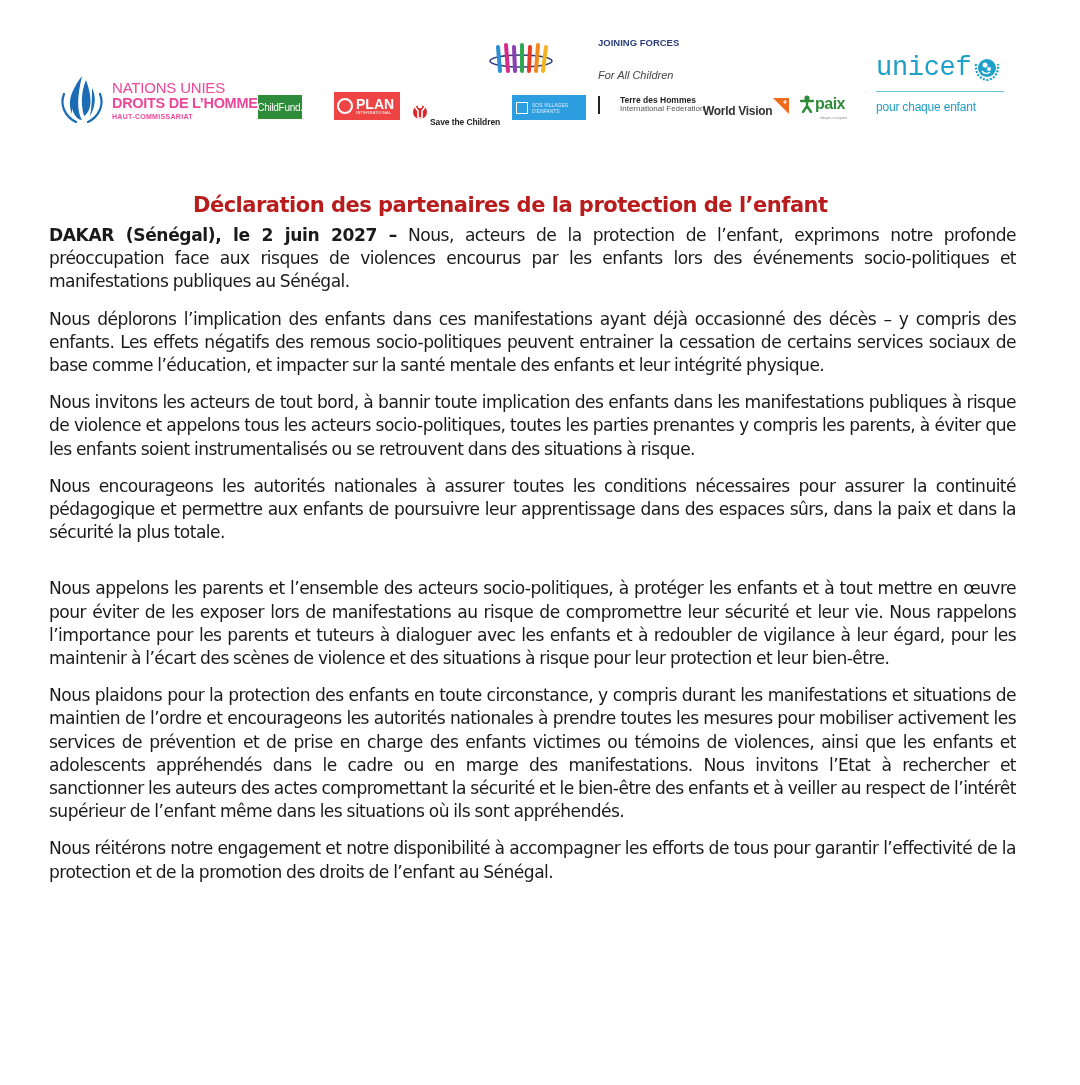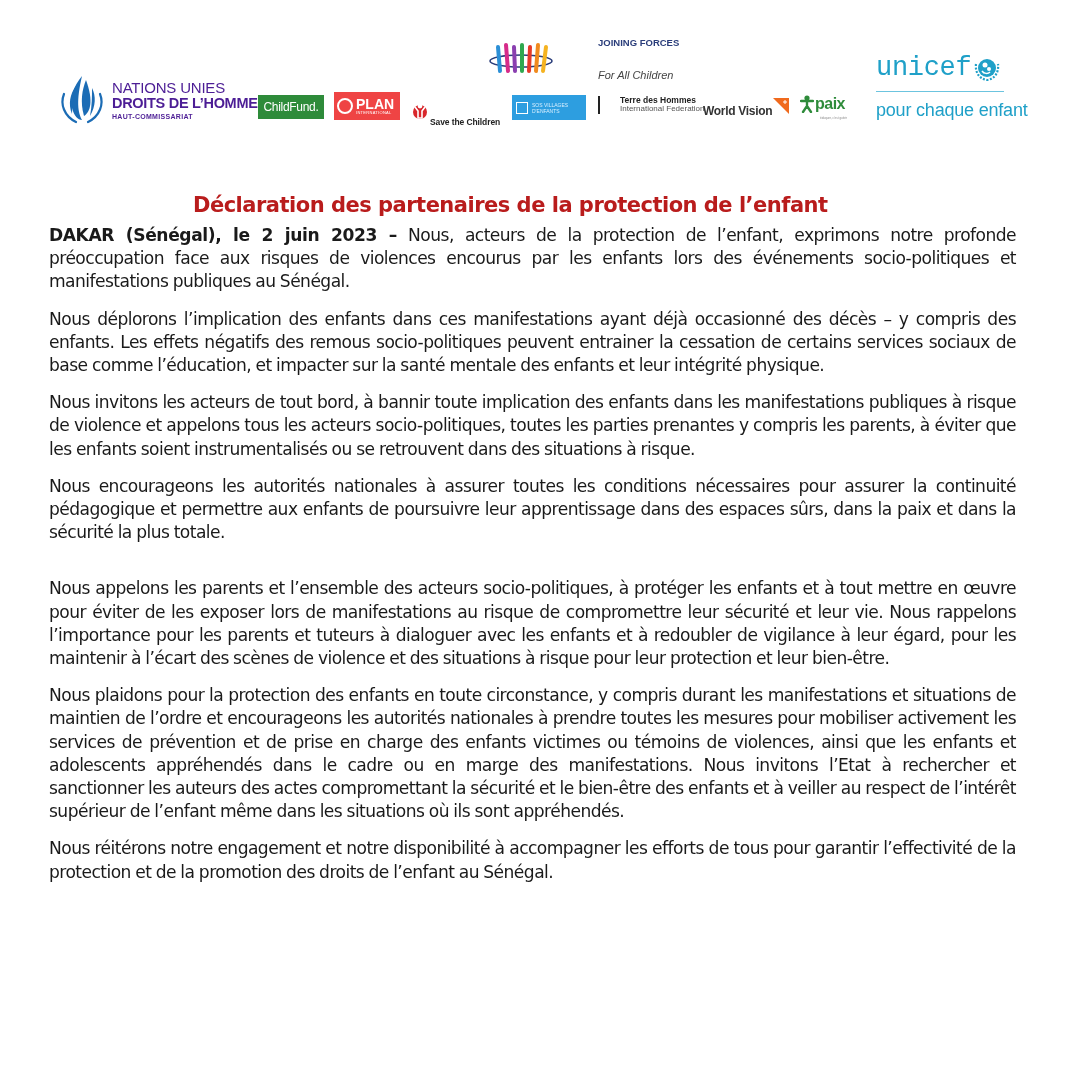--- a/index.html
+++ b/index.html
@@ -3,26 +3,26 @@
 <meta charset="utf-8">
 <style>
   html, body { margin: 0; padding: 0; background: #ffffff; }
   body { width: 1080px; height: 1085px; overflow: hidden; position: relative; font-family: "DejaVu Sans", sans-serif; color: #111; }
 
   .logos { position: absolute; left: 0; top: 0; width: 1080px; height: 160px; }
 
   
   .ohchr { position: absolute; left: 56px; top: 72px; display: flex; align-items: center; }
   .ohchr svg { width: 52px; height: 56px; }
-  .ohchr .txt { margin-left: 4px; line-height: 1; color: #4c1d95; }
+  .ohchr .txt { margin-left: 4px; line-height: 1; color: #ec4899; }
   .ohchr .l1 { font-family: "Liberation Sans", sans-serif; font-size: 15px; letter-spacing: -0.2px; }
   .ohchr .l2 { font-family: "Liberation Sans", sans-serif; font-size: 14.5px; font-weight: bold; margin-top: 1px; letter-spacing: -0.3px; }
   .ohchr .l3 { font-family: "Liberation Sans", sans-serif; font-size: 7px; font-weight: bold; margin-top: 3px; letter-spacing: 0.3px; }
 
-  .childfund { position: absolute; left: 258px; top: 95px; width: 66px; height: 24px; background: #2e8b3a; color: #fff; font-family: "Liberation Sans", sans-serif; font-size: 12px; display: flex; align-items: center; justify-content: center; letter-spacing: -0.3px; }
+  .childfund { position: absolute; left: 258px; top: 95px; width: 44px; height: 24px; background: #2e8b3a; color: #fff; font-family: "Liberation Sans", sans-serif; font-size: 10px; display: flex; align-items: center; justify-content: center; letter-spacing: -0.3px; }
 
   .plan { position: absolute; left: 334px; top: 92px; width: 66px; height: 28px; background: #ef4444; color: #fff; display: flex; align-items: center; padding-left: 3px; box-sizing: border-box; }
   .plan .p1 { font-family: "Liberation Sans", sans-serif; font-weight: bold; font-size: 14px; line-height: 1; }
   .plan .p2 { font-family: "Liberation Sans", sans-serif; font-size: 4px; line-height: 1; letter-spacing: 0.3px; }
   .plan .circle { width: 16px; height: 16px; border-radius: 50%; border: 2px solid #fff; box-sizing: border-box; margin-right: 3px; }
 
   .stc { position: absolute; left: 413px; top: 95px; display: flex; align-items: center; }
   .stc .ic { width: 14px; height: 18px; }
   .stc .t { font-family: "Liberation Sans", sans-serif; font-weight: bold; font-size: 8.5px; color: #222; margin-left: 3px; letter-spacing: -0.1px; margin-top: 22px; }
 
@@ -47,21 +47,21 @@
   .jf svg { width: 66px; height: 36px; }
   .jf .txt { margin-left: 44px; line-height: 1; }
   .jf .a { font-family: "Liberation Sans", sans-serif; font-weight: bold; font-size: 9.5px; color: #2a3d7a; }
   .jf .b { font-family: "Liberation Sans", sans-serif; font-style: italic; font-size: 11px; color: #444; margin-top: 22px; }
 
   .unicef { position: absolute; left: 876px; top: 54px; }
   .unicef .row { display: flex; align-items: center; }
   .unicef .w { font-family: Liberation Mono, monospace; font-size: 27px; color: #1fa0c8; letter-spacing: -0.3px; line-height: 1; }
   .unicef .emb { width: 28px; height: 28px; margin-left: 2px; }
   .unicef .rule { width: 128px; height: 1px; background: #6cc4df; margin-top: 9px; }
-  .unicef .tag { font-family: "Liberation Sans", sans-serif; font-size: 18px; color: #1fa0c8; margin-top: 8px; letter-spacing: -0.2px; }
+  .unicef .tag { font-family: "Liberation Sans", sans-serif; font-size: 12px; color: #1fa0c8; margin-top: 8px; letter-spacing: -0.2px; }
 
   .title { position: absolute; left: 193px; top: 179px; font-family: "DejaVu Sans", sans-serif; font-weight: bold; font-size: 21px; color: #b91c1c; letter-spacing: -0.5px; white-space: nowrap; }
 
   .body { position: absolute; left: 49px; top: 224px; width: 967px; font-family: "DejaVu Sans", sans-serif; font-size: 17.1px; line-height: 23.2px; color: #1a1a1a; }
   .body p { margin: 0 0 14px 0; text-align: justify; letter-spacing: -0.55px; word-spacing: -0.5px; }
   .body p.gap-extra { margin-top: 33px; }
   .body b { font-weight: bold; letter-spacing: -0.4px; }
 </style>
 </head>
 <body>
@@ -168,20 +168,20 @@
       </svg>
     </div>
     <div class="rule"></div>
     <div class="tag">pour chaque enfant</div>
   </div>
 </div>
 
 <h1 class="title">Déclaration des partenaires de la protection de l’enfant</h1>
 
 <div class="body">
-  <p><b>DAKAR (Sénégal), le 2 juin 2023 –</b><span> Nous, acteurs de la protection de l’enfant, exprimons notre profonde préoccupation face aux risques de violences encourus par les enfants lors des événements socio-politiques et manifestations publiques au Sénégal.</span></p>
+  <p><b>DAKAR (Sénégal), le 2 juin 2027 –</b><span> Nous, acteurs de la protection de l’enfant, exprimons notre profonde préoccupation face aux risques de violences encourus par les enfants lors des événements socio-politiques et manifestations publiques au Sénégal.</span></p>
   <p>Nous déplorons l’implication des enfants dans ces manifestations ayant déjà occasionné des décès – y compris des enfants. Les effets négatifs des remous socio-politiques peuvent entrainer la cessation de certains services sociaux de base comme l’éducation, et impacter sur la santé mentale des enfants et leur intégrité physique.</p>
   <p>Nous invitons les acteurs de tout bord, à bannir toute implication des enfants dans les manifestations publiques à risque de violence et appelons tous les acteurs socio-politiques, toutes les parties prenantes y compris les parents, à éviter que les enfants soient instrumentalisés ou se retrouvent dans des situations à risque.</p>
   <p>Nous encourageons les autorités nationales à assurer toutes les conditions nécessaires pour assurer la continuité pédagogique et permettre aux enfants de poursuivre leur apprentissage dans des espaces sûrs, dans la paix et dans la sécurité la plus totale.</p>
   <p class="gap-extra">Nous appelons les parents et l’ensemble des acteurs socio-politiques, à protéger les enfants et à tout mettre en œuvre pour éviter de les exposer lors de manifestations au risque de compromettre leur sécurité et leur vie. Nous rappelons l’importance pour les parents et tuteurs à dialoguer avec les enfants et à redoubler de vigilance à leur égard, pour les maintenir à l’écart des scènes de violence et des situations à risque pour leur protection et leur bien-être.</p>
   <p>Nous plaidons pour la protection des enfants en toute circonstance, y compris durant les manifestations et situations de maintien de l’ordre et encourageons les autorités nationales à prendre toutes les mesures pour mobiliser activement les services de prévention et de prise en charge des enfants victimes ou témoins de violences, ainsi que les enfants et adolescents appréhendés dans le cadre ou en marge des manifestations. Nous invitons l’Etat à rechercher et sanctionner les auteurs des actes compromettant la sécurité et le bien-être des enfants et à veiller au respect de l’intérêt supérieur de l’enfant même dans les situations où ils sont appréhendés.</p>
   <p>Nous réitérons notre engagement et notre disponibilité à accompagner les efforts de tous pour garantir l’effectivité de la protection et de la promotion des droits de l’enfant au Sénégal.</p>
 </div>
 
 </body></html>

